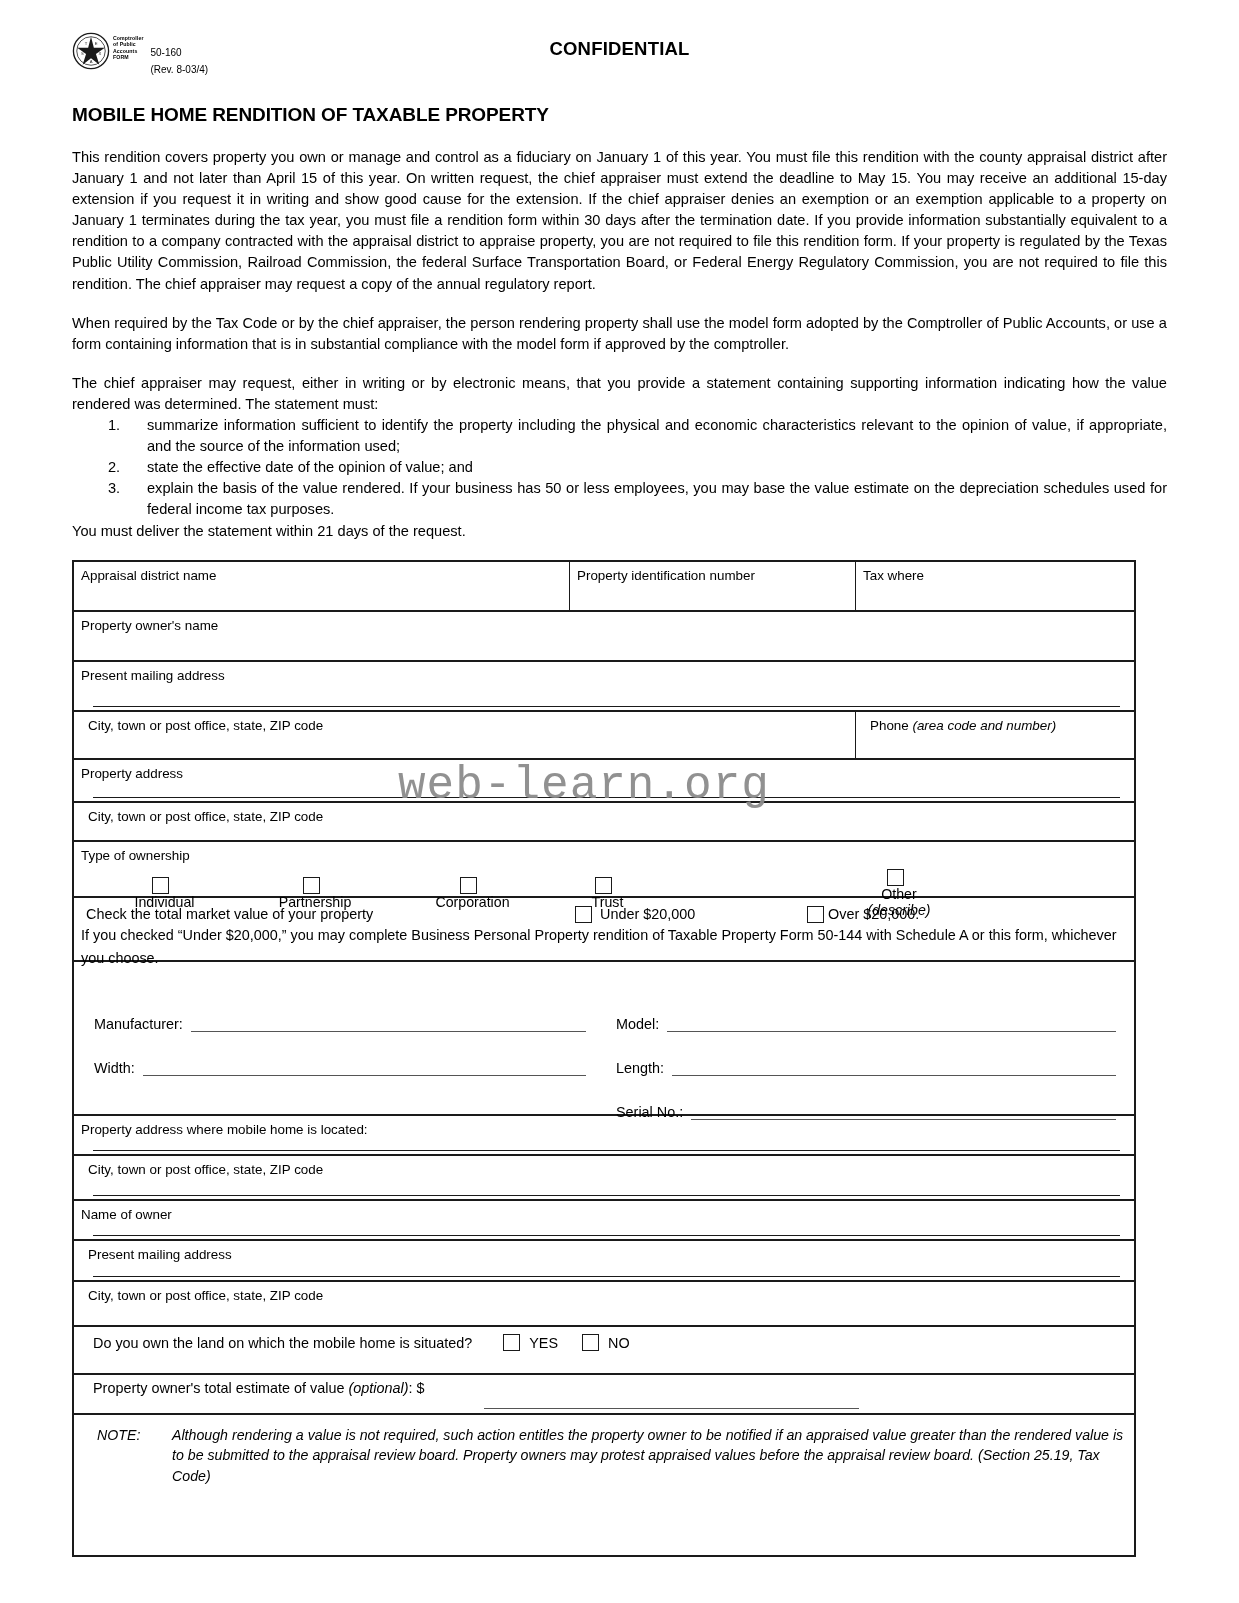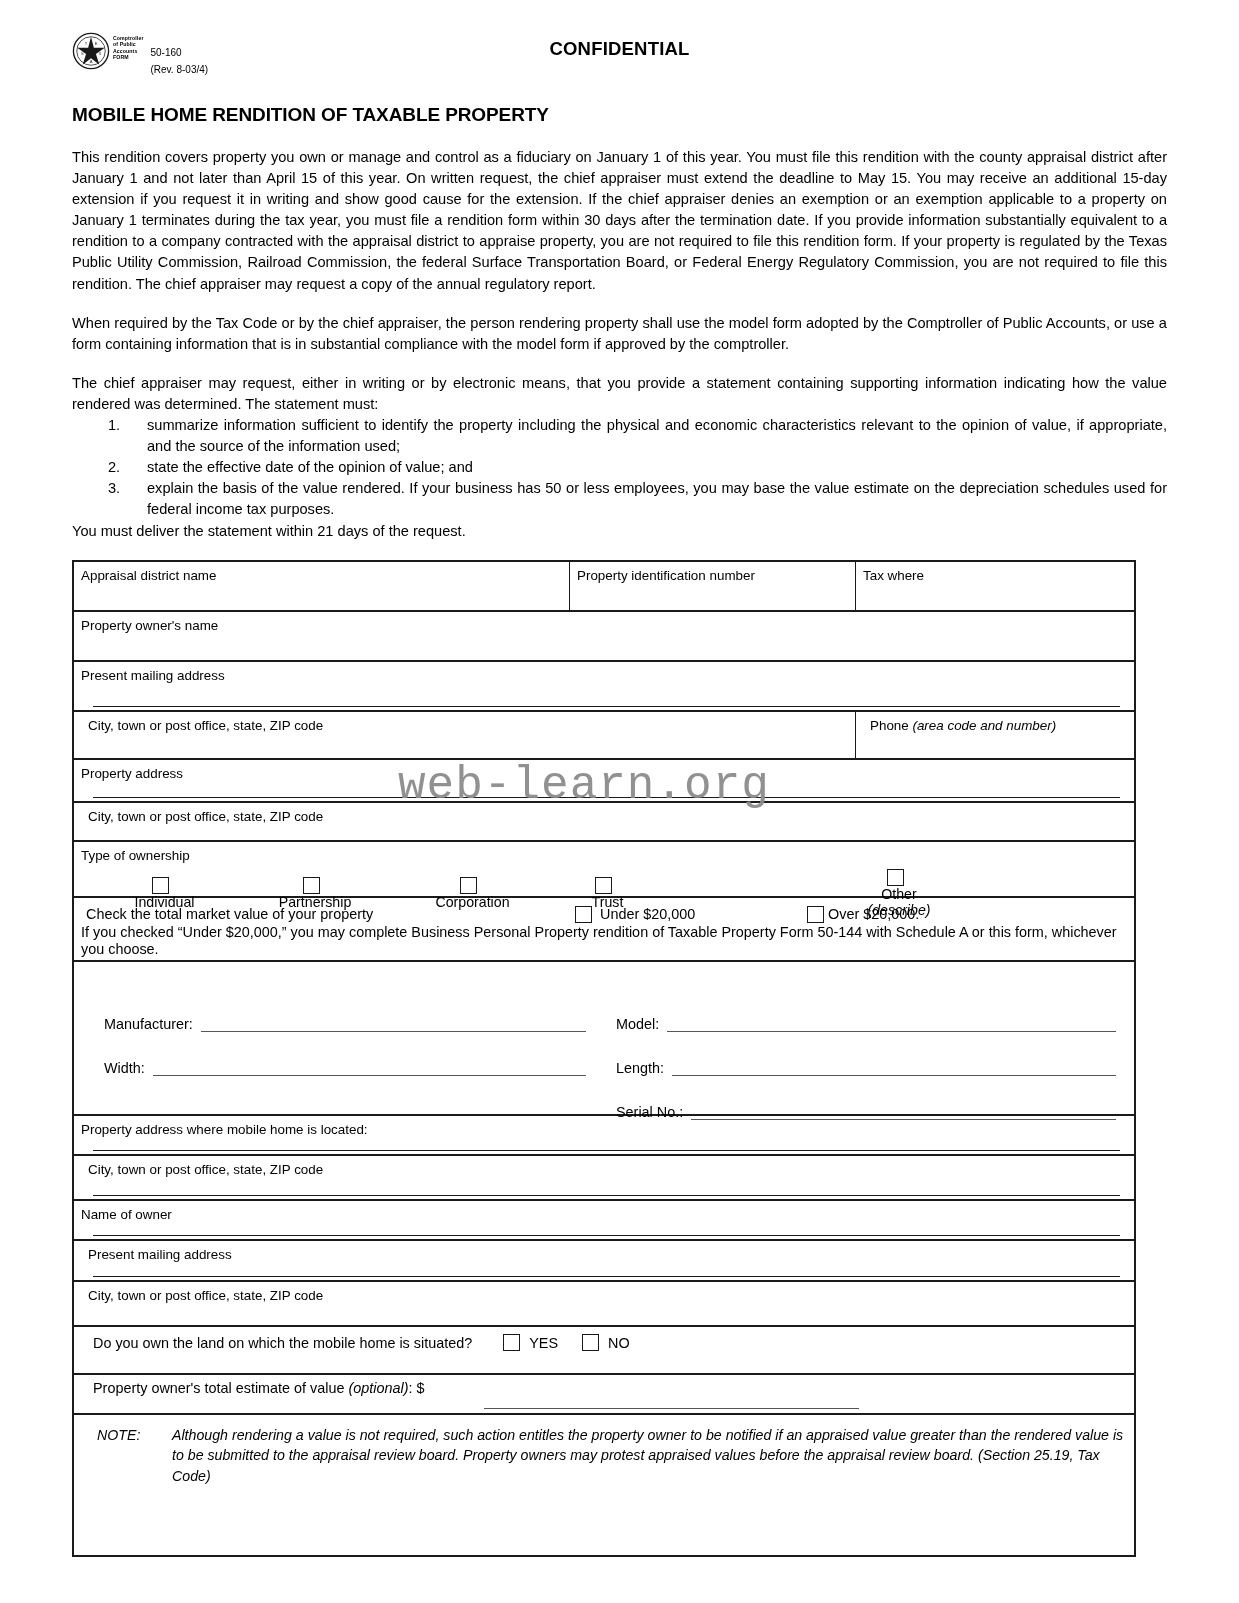--- a/index.html
+++ b/index.html
@@ -192,38 +192,38 @@
     align-items: center;
     font-size: 14.4px;
     padding-left: 12px;
   }
   .mv-text { width: 489px; }
   .mv-under { display: flex; align-items: center; width: 232px; }
   .mv-over  { display: flex; align-items: center; }
   .mv-over .chk { margin-right: 4px; }
   .market-line2 {
     font-size: 14.4px;
-    line-height: 17px;
+    line-height: 23px;
     padding: 1px 6px 0 7px;
     text-align: left;
   }
 
   
   .r-specs { height: 154px; }
   .spec-grid {
     display: flex;
     padding-top: 26px;
   }
   .spec-col { width: 50%; }
   .spec-item {
     display: flex;
     align-items: flex-end;
     font-size: 14.4px;
     height: 44px;
-    padding-left: 30px;
+    padding-left: 20px;
   }
   .spec-col.right .spec-item { padding-left: 12px; }
   .spec-label { flex: 0 0 auto; padding-right: 8px; }
   .spec-line {
     flex: 1;
     border-bottom: 1px solid #555;
     height: 12px;
     margin-right: 18px;
   }
 

